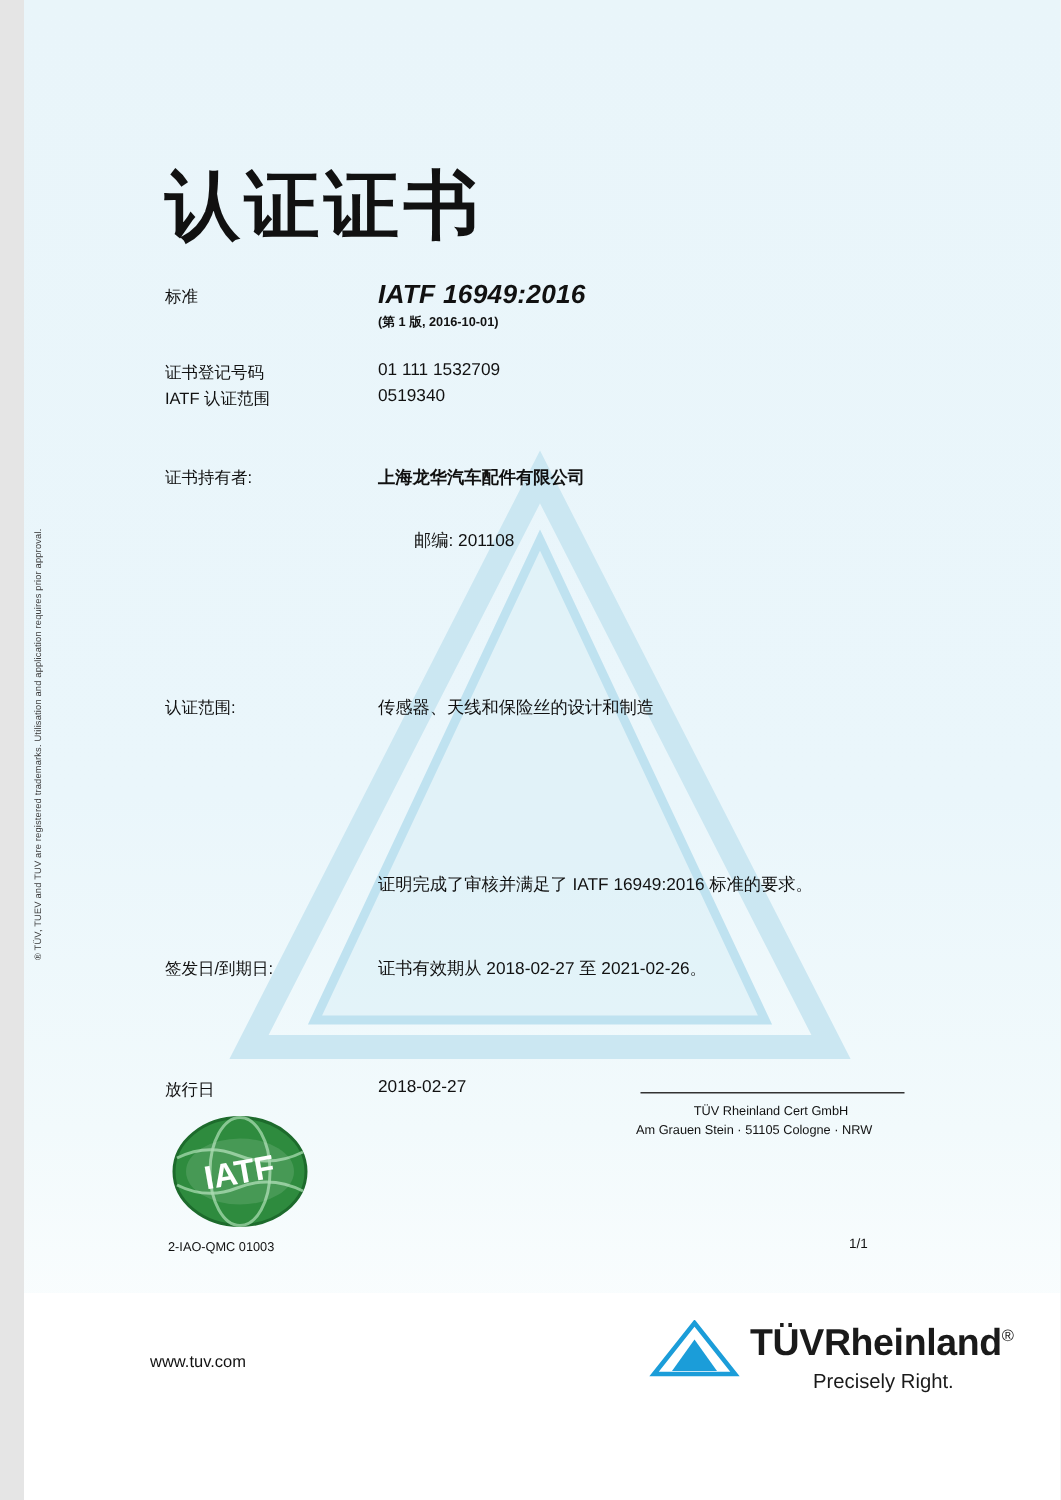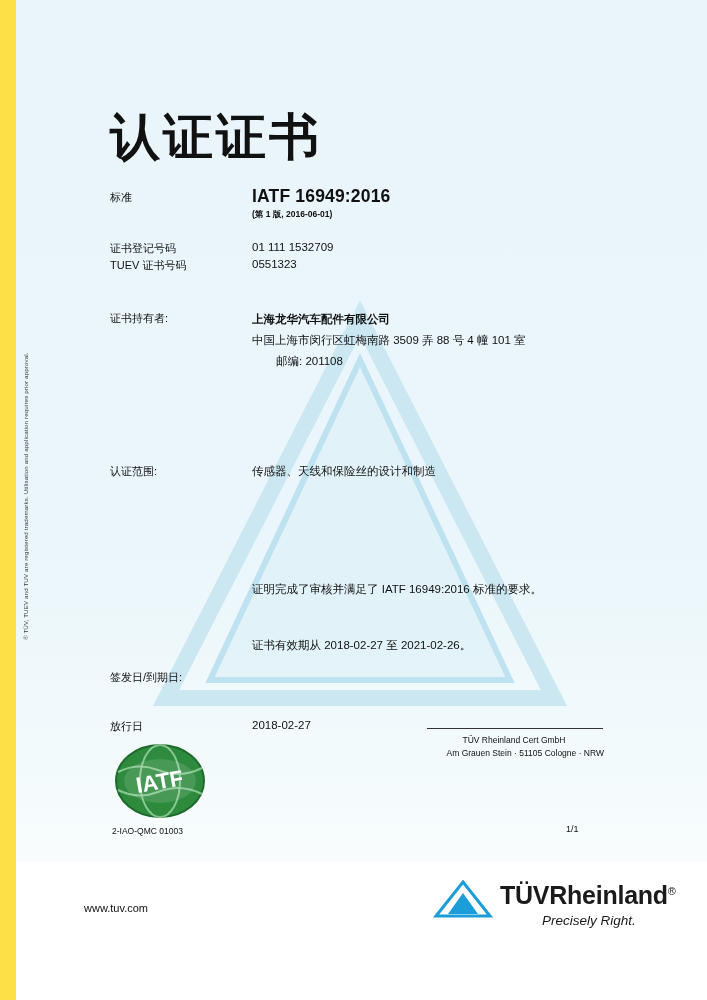--- a/index.html
+++ b/index.html
@@ -9,21 +9,21 @@
   }
   body {
     font-family: "Liberation Sans", sans-serif;
     color: #1a1a1a;
   }
   #page {
     position: relative;
     width: 707px;
     height: 1000px;
     overflow: hidden;
-    background: #fde047;
+    background: #e5e5e5;
   }
   
   .bg-tint {
     position: absolute;
     left: 16px;
     top: 0px;
     width: 691px;
     height: 965px;
     background: linear-gradient(180deg, #e9f5fa 0%, #eaf6fb 55%, #f2fafc 78%, #ffffff 100%);
   }
@@ -82,20 +82,21 @@
     color: #111;
   }
   .std-value {
     position: absolute;
     left: 252px;
     top: 186px;
     font-size: 17.5px;
     font-weight: 700;
     letter-spacing: 0.01em;
     color: #111;
+    font-style: italic;
   }
   .std-sub {
     position: absolute;
     left: 252px;
     top: 209px;
     font-size: 8.5px;
     font-weight: 700;
     color: #111;
   }
 
@@ -172,21 +173,20 @@
     color: #111;
     text-align: center;
     width: 180px;
   }
   .sig-addr {
     position: absolute;
     left: 424px;
     top: 748px;
     font-size: 8.5px;
     color: #111;
-    text-align: right;
     width: 180px;
   }
 
   
   .iatf-logo {
     position: absolute;
     left: 112px;
     top: 742px;
     width: 96px;
     height: 78px;
@@ -201,21 +201,21 @@
   .page-num {
     position: absolute;
     left: 566px;
     top: 824px;
     font-size: 9px;
     color: #111;
   }
 
   .tuv-url {
     position: absolute;
-    left: 84px;
+    left: 100px;
     top: 902px;
     font-size: 11px;
     color: #111;
     text-align: right;
   }
   .tuv-logo {
     position: absolute;
     left: 432px;
     top: 880px;
     width: 230px;
@@ -234,21 +234,20 @@
   .tuv-word .reg {
     font-size: 11px;
     vertical-align: super;
     font-weight: 400;
   }
   .tuv-tag {
     position: absolute;
     left: 110px;
     top: 33px;
     font-size: 13.5px;
-    font-style: italic;
     color: #1a1a1a;
     white-space: nowrap;
   }
   .tuv-mark {
     position: absolute;
     left: 0px;
     top: 0px;
     width: 62px;
     height: 38px;
   }
@@ -272,39 +271,38 @@
       <path d="M210 60 L360 380 L60 380 Z" fill="none" stroke="#bfe2f0" stroke-width="6"></path>
     </svg>
   </div>
 
   <div class="side-legal">® TÜV, TUEV and TUV are registered trademarks. Utilisation and application requires prior approval.</div>
 
   <div class="title">认证证书</div>
 
   <div class="label" style="left:110px; top:190px;">标准</div>
   <div class="std-value">IATF 16949:2016</div>
-  <div class="std-sub">(第 1 版, 2016-06-01)</div>
+  <div class="std-sub">(第 1 版, 2016-10-01)</div>
 
   <div class="label" style="left:110px; top:241px;">证书登记号码</div>
   <div class="value" style="left:252px; top:241px;">01 111 1532709</div>
 
-  <div class="label" style="left:110px; top:258px;">TUEV 证书号码</div>
-  <div class="value" style="left:252px; top:258px;">0551323</div>
+  <div class="label" style="left:110px; top:258px;">IATF 认证范围</div>
+  <div class="value" style="left:252px; top:258px;">0519340</div>
 
   <div class="label" style="left:110px; top:311px;">证书持有者:</div>
   <div class="holder-line holder-name" style="top:310px;">上海龙华汽车配件有限公司</div>
-  <div class="holder-line" style="top:331px;">中国上海市闵行区虹梅南路 3509 弄 88 号 4 幢 101 室</div>
   <div class="holder-line" style="top:352px;margin-left:24px;">邮编: 201108</div>
 
   <div class="label" style="left:110px; top:464px;">认证范围:</div>
   <div class="scope-value">传感器、天线和保险丝的设计和制造</div>
 
   <div class="statement">证明完成了审核并满足了 IATF 16949:2016 标准的要求。</div>
 
-  <div class="label" style="left:110px; top:638px;margin-top:32px;">签发日/到期日:</div>
+  <div class="label" style="left:110px; top:638px;">签发日/到期日:</div>
   <div class="validity">证书有效期从 2018-02-27 至 2021-02-26。</div>
 
   <div class="label" style="left:110px; top:719px;">放行日</div>
   <div class="release-value">2018-02-27</div>
 
   <div class="signature">
     <div class="sig-line"></div>
   </div>
   <div class="sig-company">TÜV Rheinland Cert GmbH</div>
   <div class="sig-addr">Am Grauen Stein · 51105 Cologne · NRW</div>

